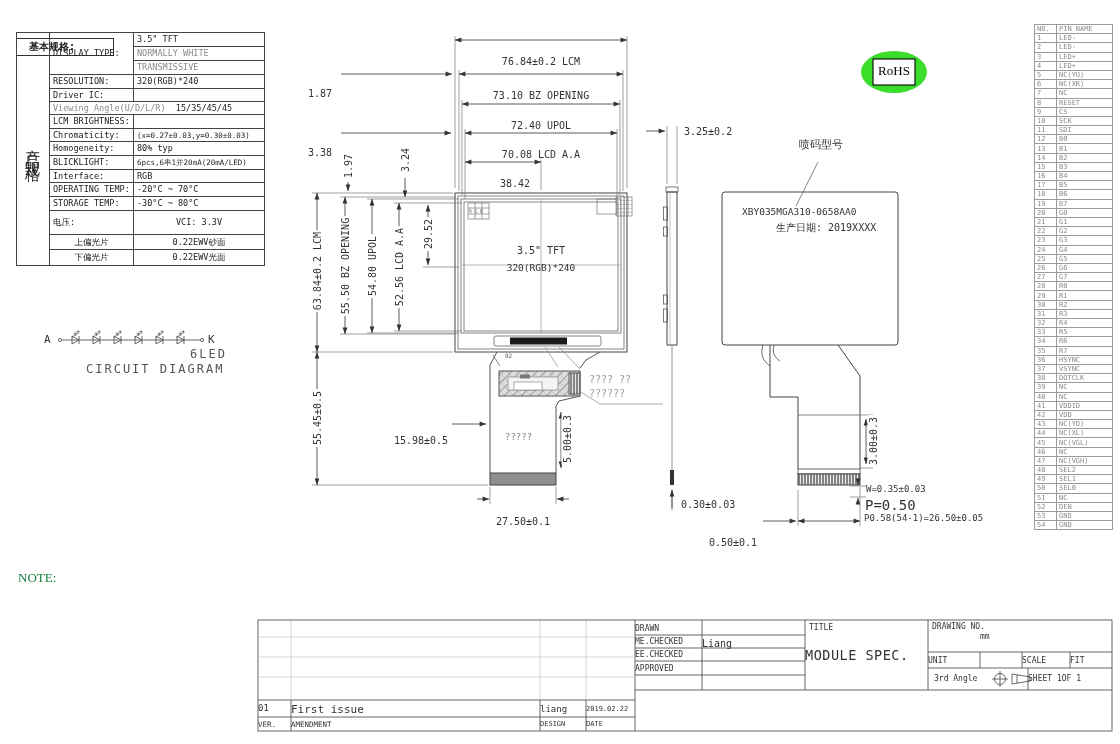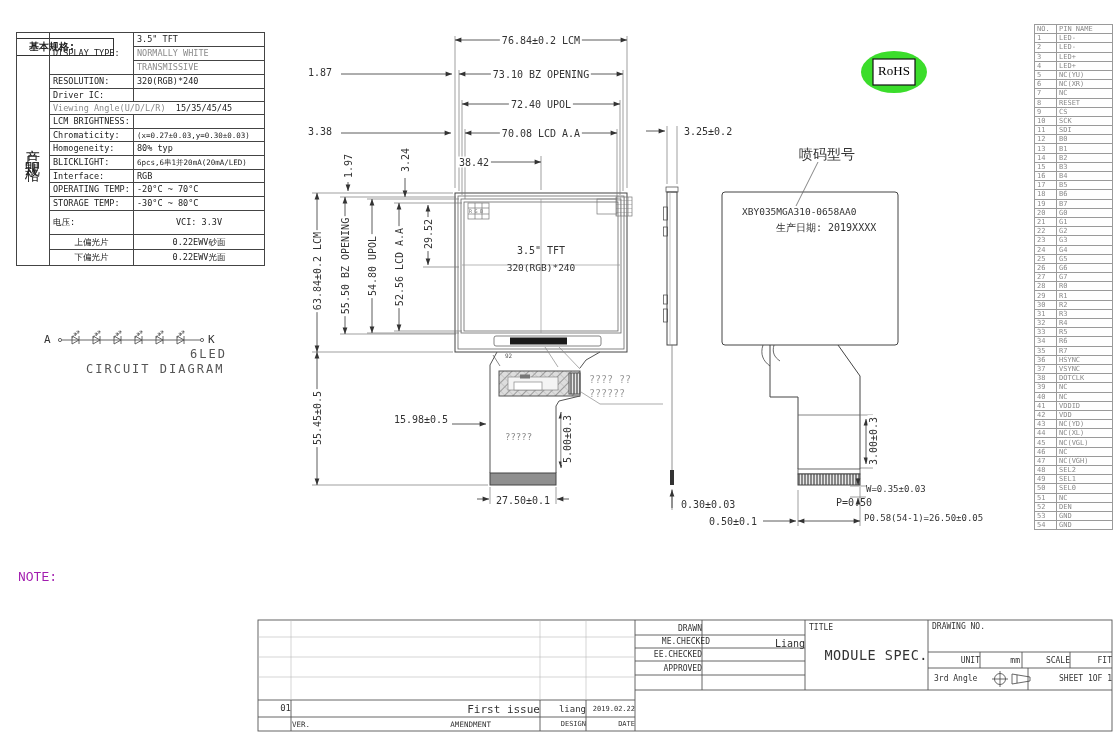--- a/index.html
+++ b/index.html
@@ -1,48 +1,48 @@
 <!DOCTYPE html>
 <html><head>
 <meta charset="utf-8">
 <style>
   html,body{margin:0;padding:0;background:#fff;}
   .sheet{position:relative;width:1120px;height:744px;background:#fff;overflow:hidden;
          font-family:"DejaVu Sans Mono",monospace;color:#222;}
   svg.lw{position:absolute;left:0;top:0;}
   .lbl{position:absolute;white-space:nowrap;color:#333;}
   .dim{font-size:10px;line-height:11px;background:#fff;padding:0 2px;}
-  .cdim{transform:translate(-50%,-50%);}
+  .cdim{transform:translate(-50%,-50%);margin-top:21px;}
   .vdim{transform:translate(-50%,-50%) rotate(-90deg);}
   .gray{color:#8a8a8a;}
   .ltgray{color:#9a9a9a;}
   
   .spec-hdr{position:absolute;left:16px;top:14px;width:84px;height:16px;border:1px solid #333;
             font-size:10px;line-height:15px;padding-left:12px;font-weight:bold;margin-top:24px;}
   table.spec{position:absolute;left:16px;top:32px;border-collapse:collapse;table-layout:fixed;}
   table.spec td{border:1px solid #444;font-size:8.5px;line-height:9px;padding:0 3px;
                 white-space:nowrap;overflow:hidden;}
   table.spec td.side{writing-mode:vertical-rl;text-orientation:upright;text-align:center;
                      font-size:15px;letter-spacing:6px;font-family:"Liberation Sans",sans-serif;}
   table.spec td.ctr{text-align:center;}
   table.spec td.sm{font-size:7.5px;}
   
   table.pins{position:absolute;left:1034px;top:24px;width:78px;border-collapse:collapse;
              table-layout:fixed;color:#8a8a8a;}
   table.pins td{border:1px solid #9a9a9a;font-size:7px;line-height:8px;height:8.2px;
                 padding:0 0 0 2px;white-space:nowrap;overflow:hidden;}
   
-  .notes{position:absolute;left:18px;top:570px;font-family:Liberation Mono, monospace;color:#a21caf;}
+  .notes{position:absolute;left:18px;top:570px;font-family:Liberation Serif, serif;color:#15803d;}
   .notes .t{font-size:13px;margin-bottom:3px;}
   .note-line{font-size:13px;line-height:21px;white-space:nowrap;}
   
   .cd-label{position:absolute;font-size:12px;letter-spacing:2px;color:#555;}
   
   .tb{font-size:8px;color:#333;}
-  .c{text-align:right;}
+  .c{text-align:left;}
 </style>
 </head>
 <body>
 
 <div class="sheet">
 
   <svg class="lw" width="1120" height="744" viewBox="0 0 1120 744">
     <defs>
       <marker id="ae" orient="auto" markerWidth="10" markerHeight="8" refX="8.5" refY="4">
         <path d="M0.5,1 L8.5,4 L0.5,7 Z" fill="#333"></path>
@@ -371,48 +371,48 @@
   <div class="lbl" style="left:481px;top:245px;width:120px;text-align:center;font-size:10px">3.5" TFT</div>
   <div class="lbl" style="left:481px;top:262px;width:120px;text-align:center;font-size:9.5px">320(RGB)*240</div>
   <div class="lbl" style="left:469px;top:208px;font-size:5px;letter-spacing:2.5px;color:#777">RGB</div>
   <div class="lbl" style="left:505px;top:352px;font-size:6px;color:#555">92</div>
   <div class="lbl" style="left:505px;top:432px;font-size:9px;color:#888">?????</div>
   <div class="lbl" style="left:589px;top:374px;font-size:10px;color:#999">????    ??</div>
   <div class="lbl" style="left:589px;top:388px;font-size:10px;color:#999">??????</div>
 
   <div class="lbl" style="left:742px;top:206px;font-size:9.5px">XBY035MGA310-0658AA0</div>
   <div class="lbl" style="left:776px;top:221px;font-size:10px">生产日期: 2019XXXX</div>
-  <div class="lbl" style="left:799px;top:146px;font-size:14px">喷码型号</div>
+  <div class="lbl" style="left:799px;top:137px;font-size:11px">喷码型号</div>
 
   <div class="lbl" style="left:873px;top:63px;width:42px;text-align:center;font-size:13px;font-family:'Liberation Serif',serif;color:#000">RoHS</div>
 
   <div class="lbl dim cdim" style="left:541px;top:40px">76.84±0.2  LCM</div>
   <div class="lbl dim cdim" style="left:541px;top:74px">73.10  BZ OPENING</div>
   <div class="lbl dim cdim" style="left:541px;top:104px">72.40  UPOL</div>
   <div class="lbl dim cdim" style="left:541px;top:133px">70.08  LCD A.A</div>
-  <div class="lbl dim cdim" style="left:474px;top:162px">38.42</div>
+  <div class="lbl dim cdim" style="left:515px;top:162px">38.42</div>
   <div class="lbl dim cdim" style="left:320px;top:72px">1.87</div>
   <div class="lbl dim cdim" style="left:320px;top:131px">3.38</div>
   <div class="lbl dim vdim" style="left:317px;top:271px">63.84±0.2  LCM</div>
   <div class="lbl dim vdim" style="left:345px;top:266px">55.50 BZ OPENING</div>
   <div class="lbl dim vdim" style="left:372px;top:266px">54.80 UPOL</div>
   <div class="lbl dim vdim" style="left:399px;top:267px">52.56 LCD A.A</div>
   <div class="lbl dim vdim" style="left:428px;top:234px">29.52</div>
   <div class="lbl dim vdim" style="left:348px;top:166px">1.97</div>
   <div class="lbl dim vdim" style="left:405px;top:160px">3.24</div>
   <div class="lbl dim vdim" style="left:317px;top:418px">55.45±0.5</div>
   <div class="lbl dim cdim" style="left:421px;top:419px">15.98±0.5</div>
   <div class="lbl dim vdim" style="left:567px;top:439px">5.00±0.3</div>
   <div class="lbl dim cdim" style="left:523px;top:500px">27.50±0.1</div>
   <div class="lbl dim" style="left:682px;top:126px">3.25±0.2</div>
   <div class="lbl dim" style="left:679px;top:499px">0.30±0.03</div>
   <div class="lbl dim cdim" style="left:733px;top:521px">0.50±0.1</div>
   <div class="lbl dim vdim" style="left:873px;top:441px">3.00±0.3</div>
   <div class="lbl" style="left:866px;top:484px;font-size:9px">W=0.35±0.03</div>
-  <div class="lbl" style="left:836px;top:497px;font-size:10px">P=0.50</div>
+  <div class="lbl" style="left:865px;top:497px;font-size:14px">P=0.50</div>
   <div class="lbl" style="left:864px;top:513px;font-size:9px">P0.58(54-1)=26.50±0.05</div>
 
   <table class="pins">
     <colgroup>
         <col style="width:22px">
         <col style="width:56px">
       </colgroup>
     <thead>
       <tr>
         <td>NO.</td>
@@ -641,21 +641,21 @@
 
   <div class="lbl tb c" style="left:635px;top:624px;width:67px">DRAWN</div>
   <div class="lbl tb c" style="left:635px;top:637px;width:75px">ME.CHECKED</div>
   <div class="lbl tb c" style="left:635px;top:650px;width:67px">EE.CHECKED</div>
   <div class="lbl tb c" style="left:635px;top:664px;width:67px">APPROVED</div>
   <div class="lbl c" style="left:702px;top:638px;width:103px;font-size:10px">Liang</div>
   <div class="lbl tb" style="left:809px;top:623px">TITLE</div>
   <div class="lbl c" style="left:805px;top:647px;width:123px;font-size:13.5px;letter-spacing:0.5px">MODULE SPEC.</div>
   <div class="lbl tb" style="left:932px;top:622px">DRAWING NO.</div>
   <div class="lbl tb c" style="left:928px;top:656px;width:52px">UNIT</div>
-  <div class="lbl tb c" style="left:980px;top:656px;width:40px">mm</div>
+  <div class="lbl tb c" style="left:980px;top:632px;width:40px">mm</div>
   <div class="lbl tb c" style="left:1022px;top:656px;width:48px">SCALE</div>
   <div class="lbl tb c" style="left:1070px;top:656px;width:42px">FIT</div>
   <div class="lbl tb" style="left:934px;top:674px">3rd Angle</div>
   <div class="lbl tb c" style="left:1028px;top:674px;width:84px">SHEET  1OF  1</div>
 
   <div class="lbl c" style="left:258px;top:703px;width:33px;font-size:9px">01</div>
   <div class="lbl c" style="left:291px;top:703px;width:249px;font-size:11px">First issue</div>
   <div class="lbl c" style="left:540px;top:704px;width:46px;font-size:9px">liang</div>
   <div class="lbl c" style="left:586px;top:705px;width:49px;font-size:7px">2019.02.22</div>
   <div class="lbl c" style="left:258px;top:720px;width:52px;font-size:7.5px">VER.</div>

